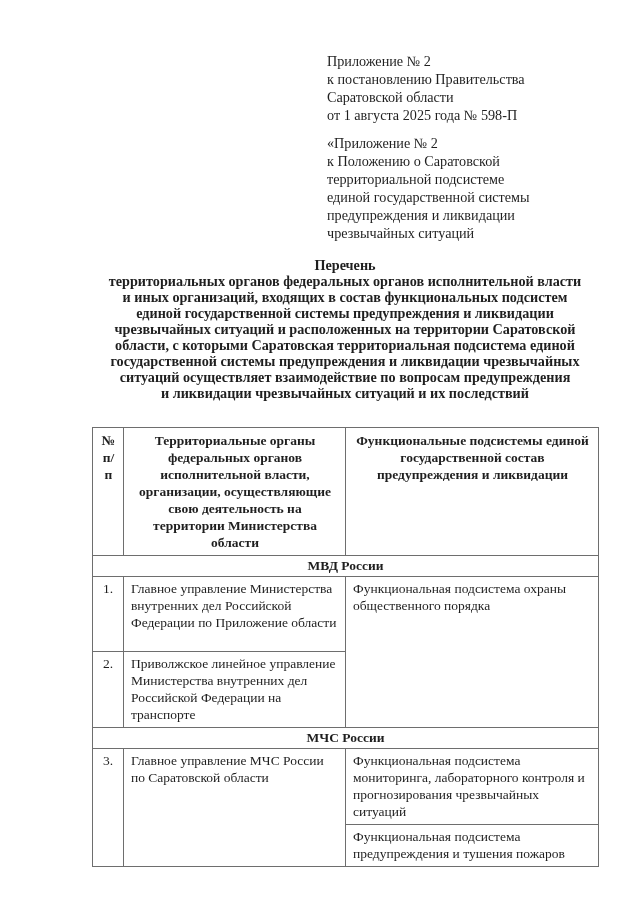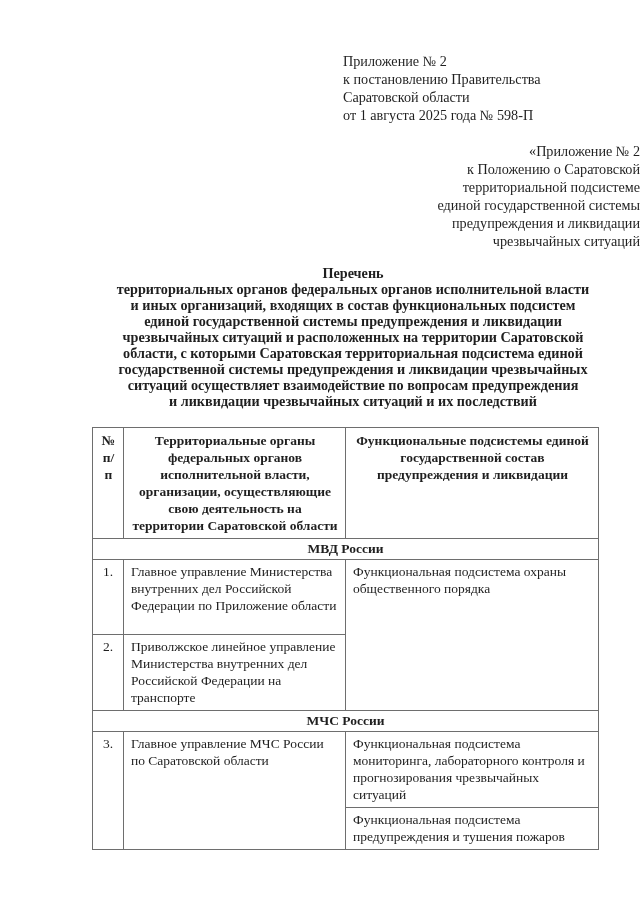--- a/index.html
+++ b/index.html
@@ -3,31 +3,31 @@
 <meta charset="utf-8">
 <style>
   * { margin: 0; padding: 0; box-sizing: border-box; }
   html, body {
     width: 640px; height: 905px;
     background: #ffffff;
     font-family: "Liberation Serif", "DejaVu Serif", serif;
     color: #1f1f1f;
     overflow: hidden;
   }
-  .page { width: 640px; height: 905px; position: relative; padding-left: 16px; }
+  .page { width: 640px; height: 905px; position: relative; }
   .lines { white-space: pre-line; }
 
   
   .ref-block {
     margin-left: 327px;
     font-size: 14.2px;
     line-height: 18px;
   }
   .ref-block.first { padding-top: 52px; }
-  .ref-block.second { margin-top: 18px; text-align: right; }
+  .ref-block.second { margin-top: 10px; }
 
   
   .doc-title {
     margin: 15px 30px 0 80px;
     text-align: center;
     font-size: 14.2px;
     font-weight: bold;
     line-height: 16px;
   }
 
@@ -98,21 +98,21 @@
   <table class="doc-table">
     <colgroup>
       <col class="c-num">
         <col class="c-org">
         <col class="c-sub">
     </colgroup>
     <thead>
       <tr>
         <th class="lines">№
 п/п</th>
-        <th>Территориальные органы федеральных органов исполнительной власти, организации, осуществляющие свою деятельность на территории Саратовской области</th>
+        <th>Территориальные органы федеральных органов исполнительной власти, организации, осуществляющие свою деятельность на территории Министерства области</th>
         <th>Функциональные подсистемы единой государственной состав предупреждения и ликвидации</th>
       </tr>
     </thead>
     <tbody>
       <tr class="section">
         <td colspan="3">МВД России</td>
       </tr>
       <tr class="r1">
         <td class="num">1.</td>
         <td>Главное управление Министерства внутренних дел Российской Федерации по Приложение области</td>

